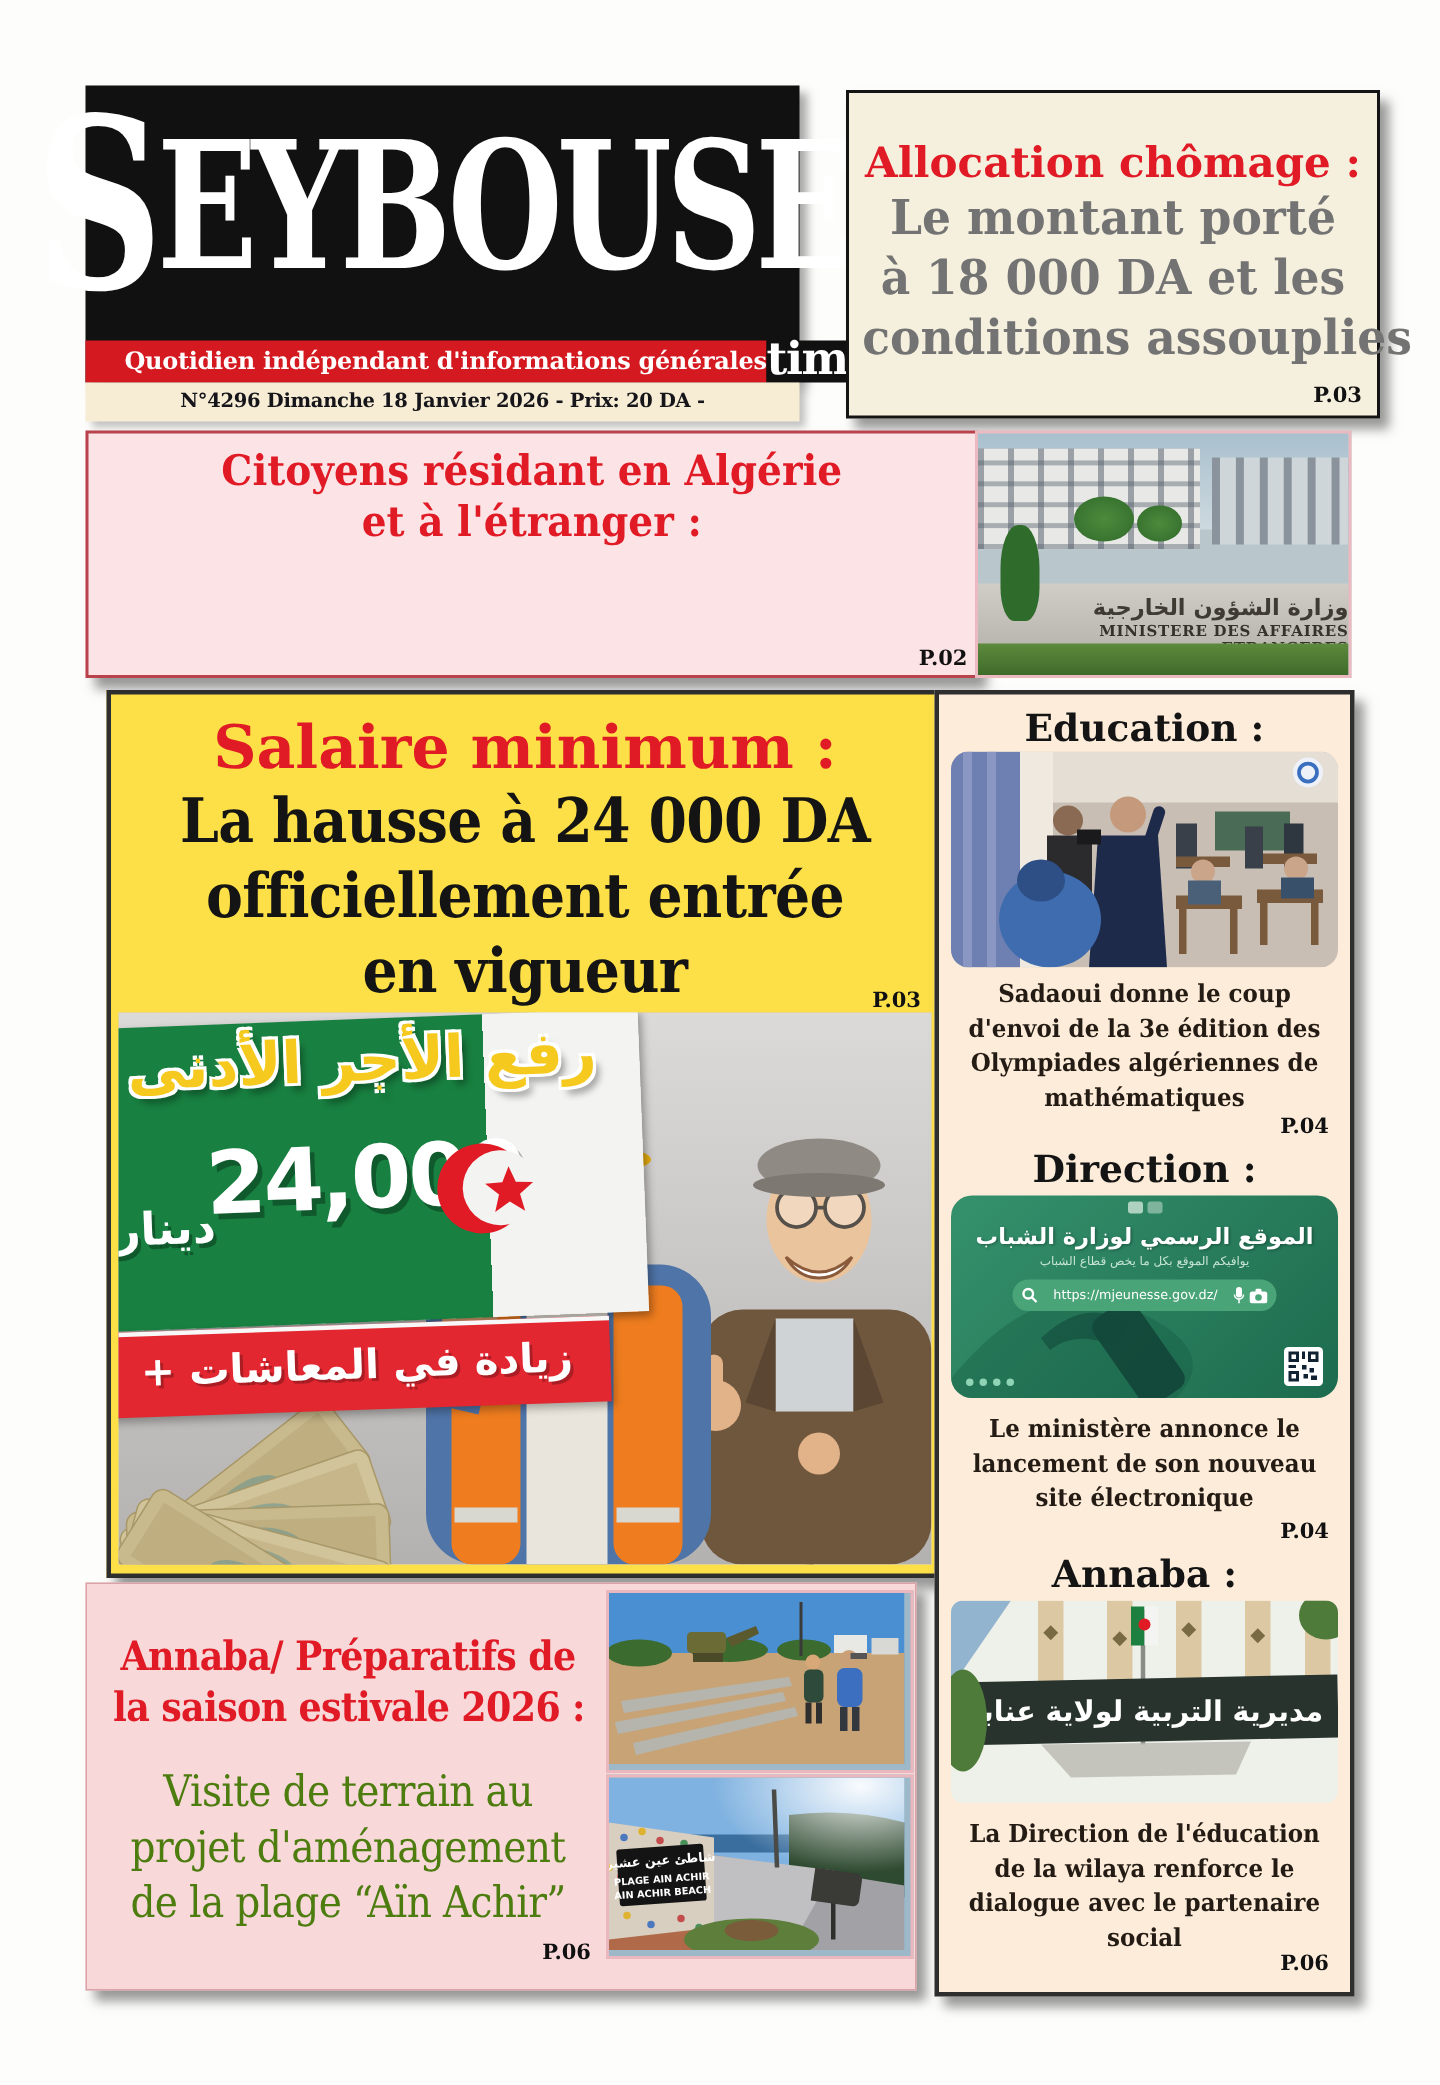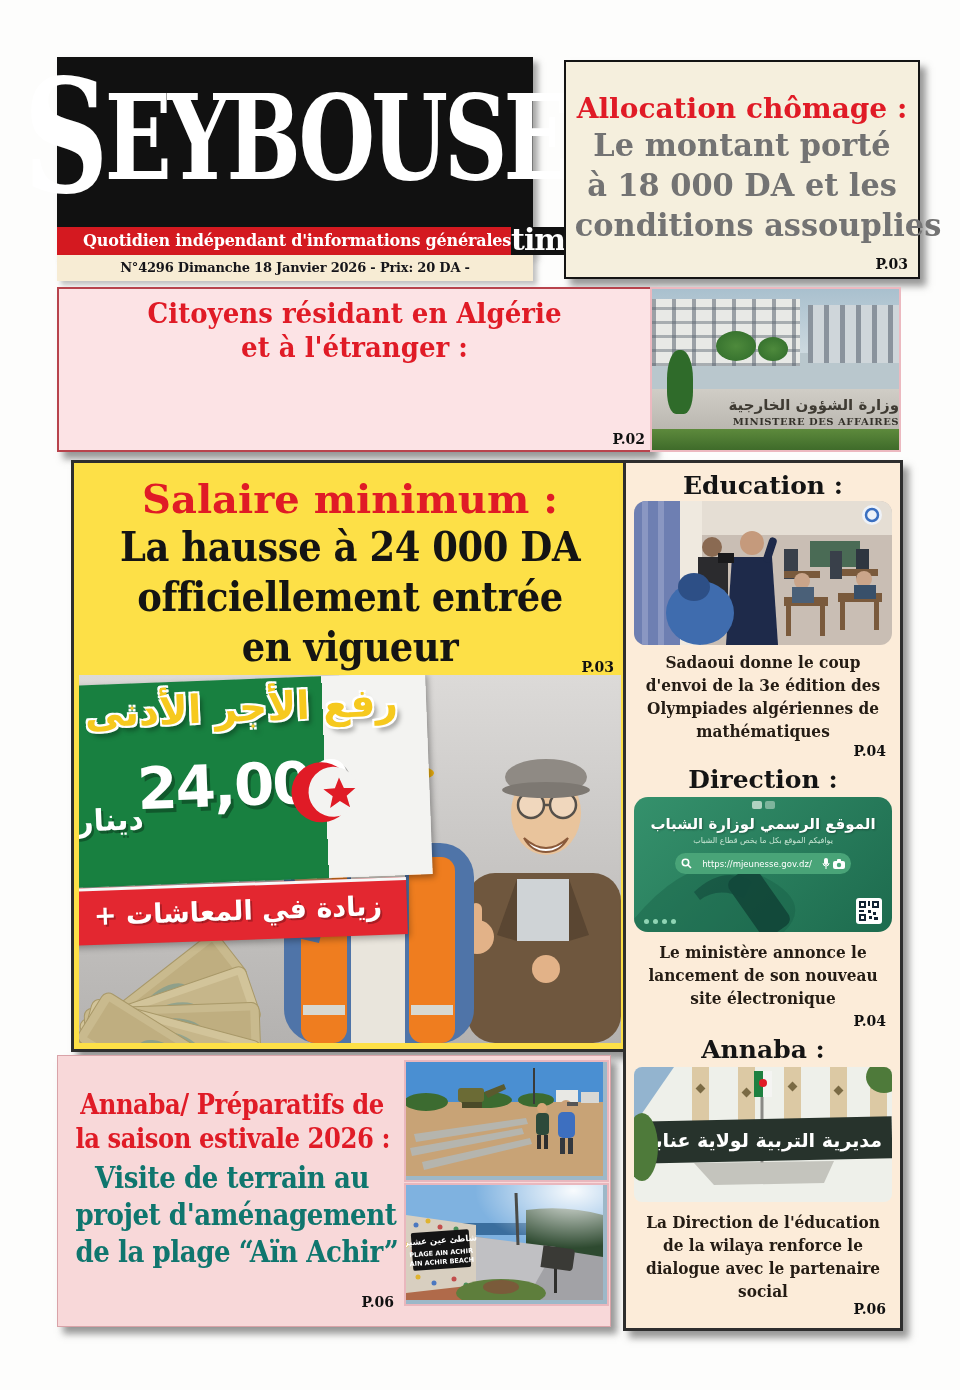--- a/index.html
+++ b/index.html
@@ -76,21 +76,21 @@
   #rightcol .shead{position:absolute;left:0;width:100%;text-align:center;font-size:25px;font-weight:bold;color:#141414;}
   #rightcol .simg{position:absolute;left:8px;width:258px;overflow:hidden;border-radius:12px;}
   #rightcol .blurb{position:absolute;left:2px;width:270px;text-align:center;font-size:16.5px;font-weight:bold;color:#241c14;
     line-height:23px;transform:scaleX(.93);transform-origin:50% 0;}
   #rightcol .pref{position:absolute;right:14px;}
 
   
   #bottombox{left:57px;top:1055px;width:552px;height:270px;background:#f8d8d9;border:1px solid #d9a3a8;}
   #bottombox .txt{position:absolute;left:0;top:0;width:348px;height:100%;text-align:center;}
   #bottombox .kicker{font-size:27px;line-height:34px;margin-top:32px;letter-spacing:-.5px;}
-  #bottombox .hl{font-size:29px;font-weight:bold;color:#0f766e;line-height:37px;letter-spacing:-.5px;margin-top:4px;}
+  #bottombox .hl{font-size:29px;font-weight:normal;color:#4d7c0f;line-height:37px;letter-spacing:-.5px;margin-top:20px;}
   #bottombox .cond{transform:scaleX(.9);}
   #bottombox .pref{position:absolute;left:0;top:238px;width:336px;text-align:right;}
   .bimg{position:absolute;left:346px;width:201px;overflow:hidden;border:2px solid #e9b7bd;background:#9db8c8;}
 
   svg text{font-weight:bold;}
 </style>
 </head>
 <body>
 
 <div id="masthead" class="abs">

